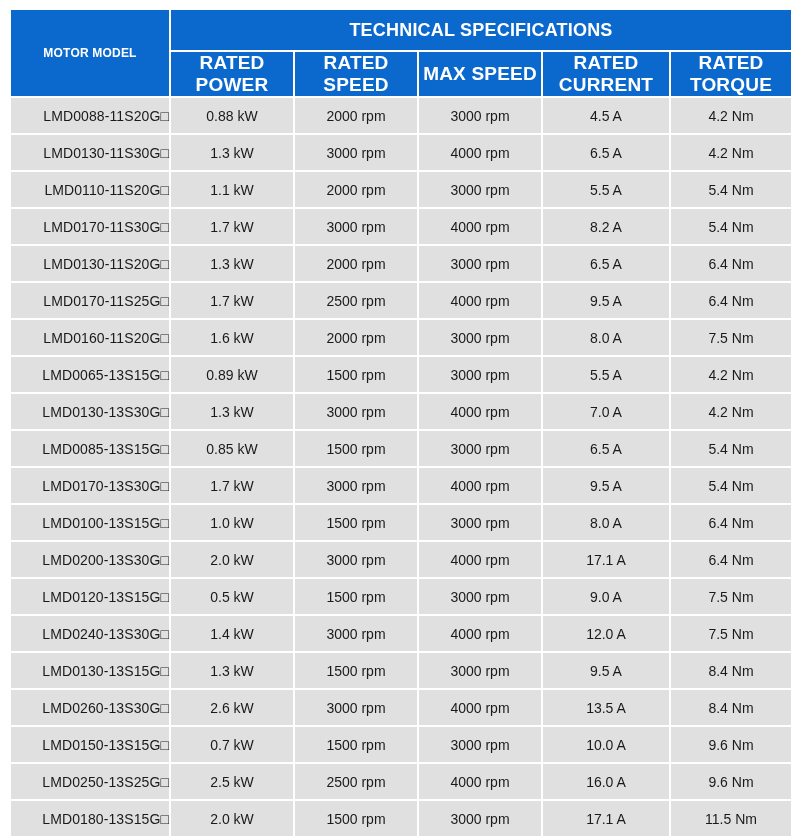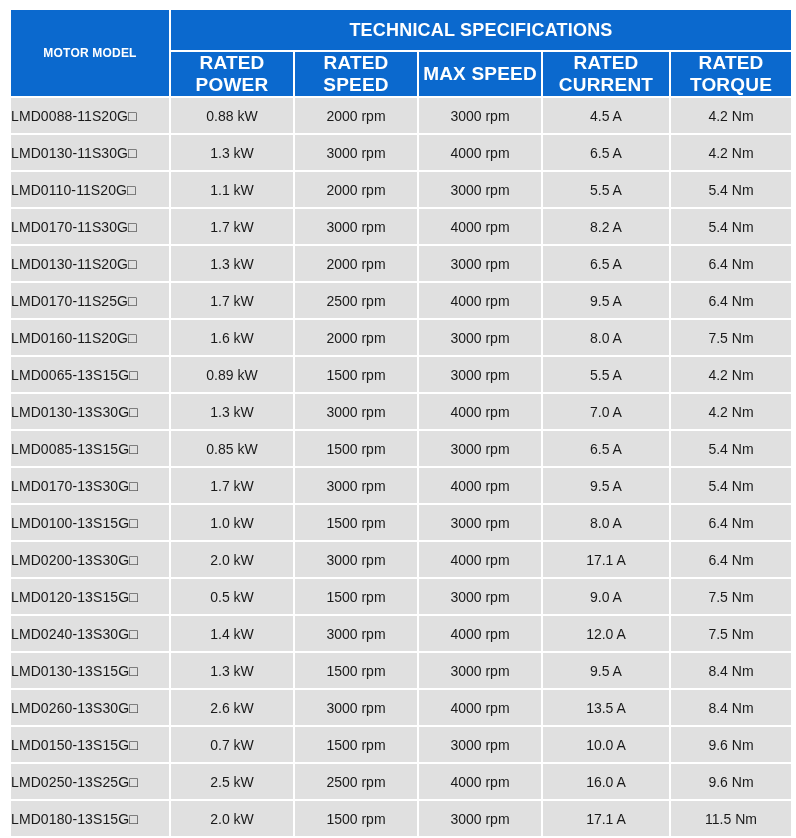--- a/index.html
+++ b/index.html
@@ -51,21 +51,21 @@
   td.cell {
     background: #e0e0e0;
     color: #1a1a1a;
     font-size: 14px;
     height: 35px;
     text-align: center;
     vertical-align: middle;
     white-space: nowrap;
   }
   td.cell-model {
-    text-align: left;
+    text-align: right;
     letter-spacing: 0.1px;
   }
   .col-model   { width: 158px; }
   .col-power   { width: 122px; }
   .col-speed   { width: 122px; }
   .col-maxspd  { width: 122px; }
   .col-current { width: 126px; }
   .col-torque  { width: 120px; }
 </style>
 </head>

